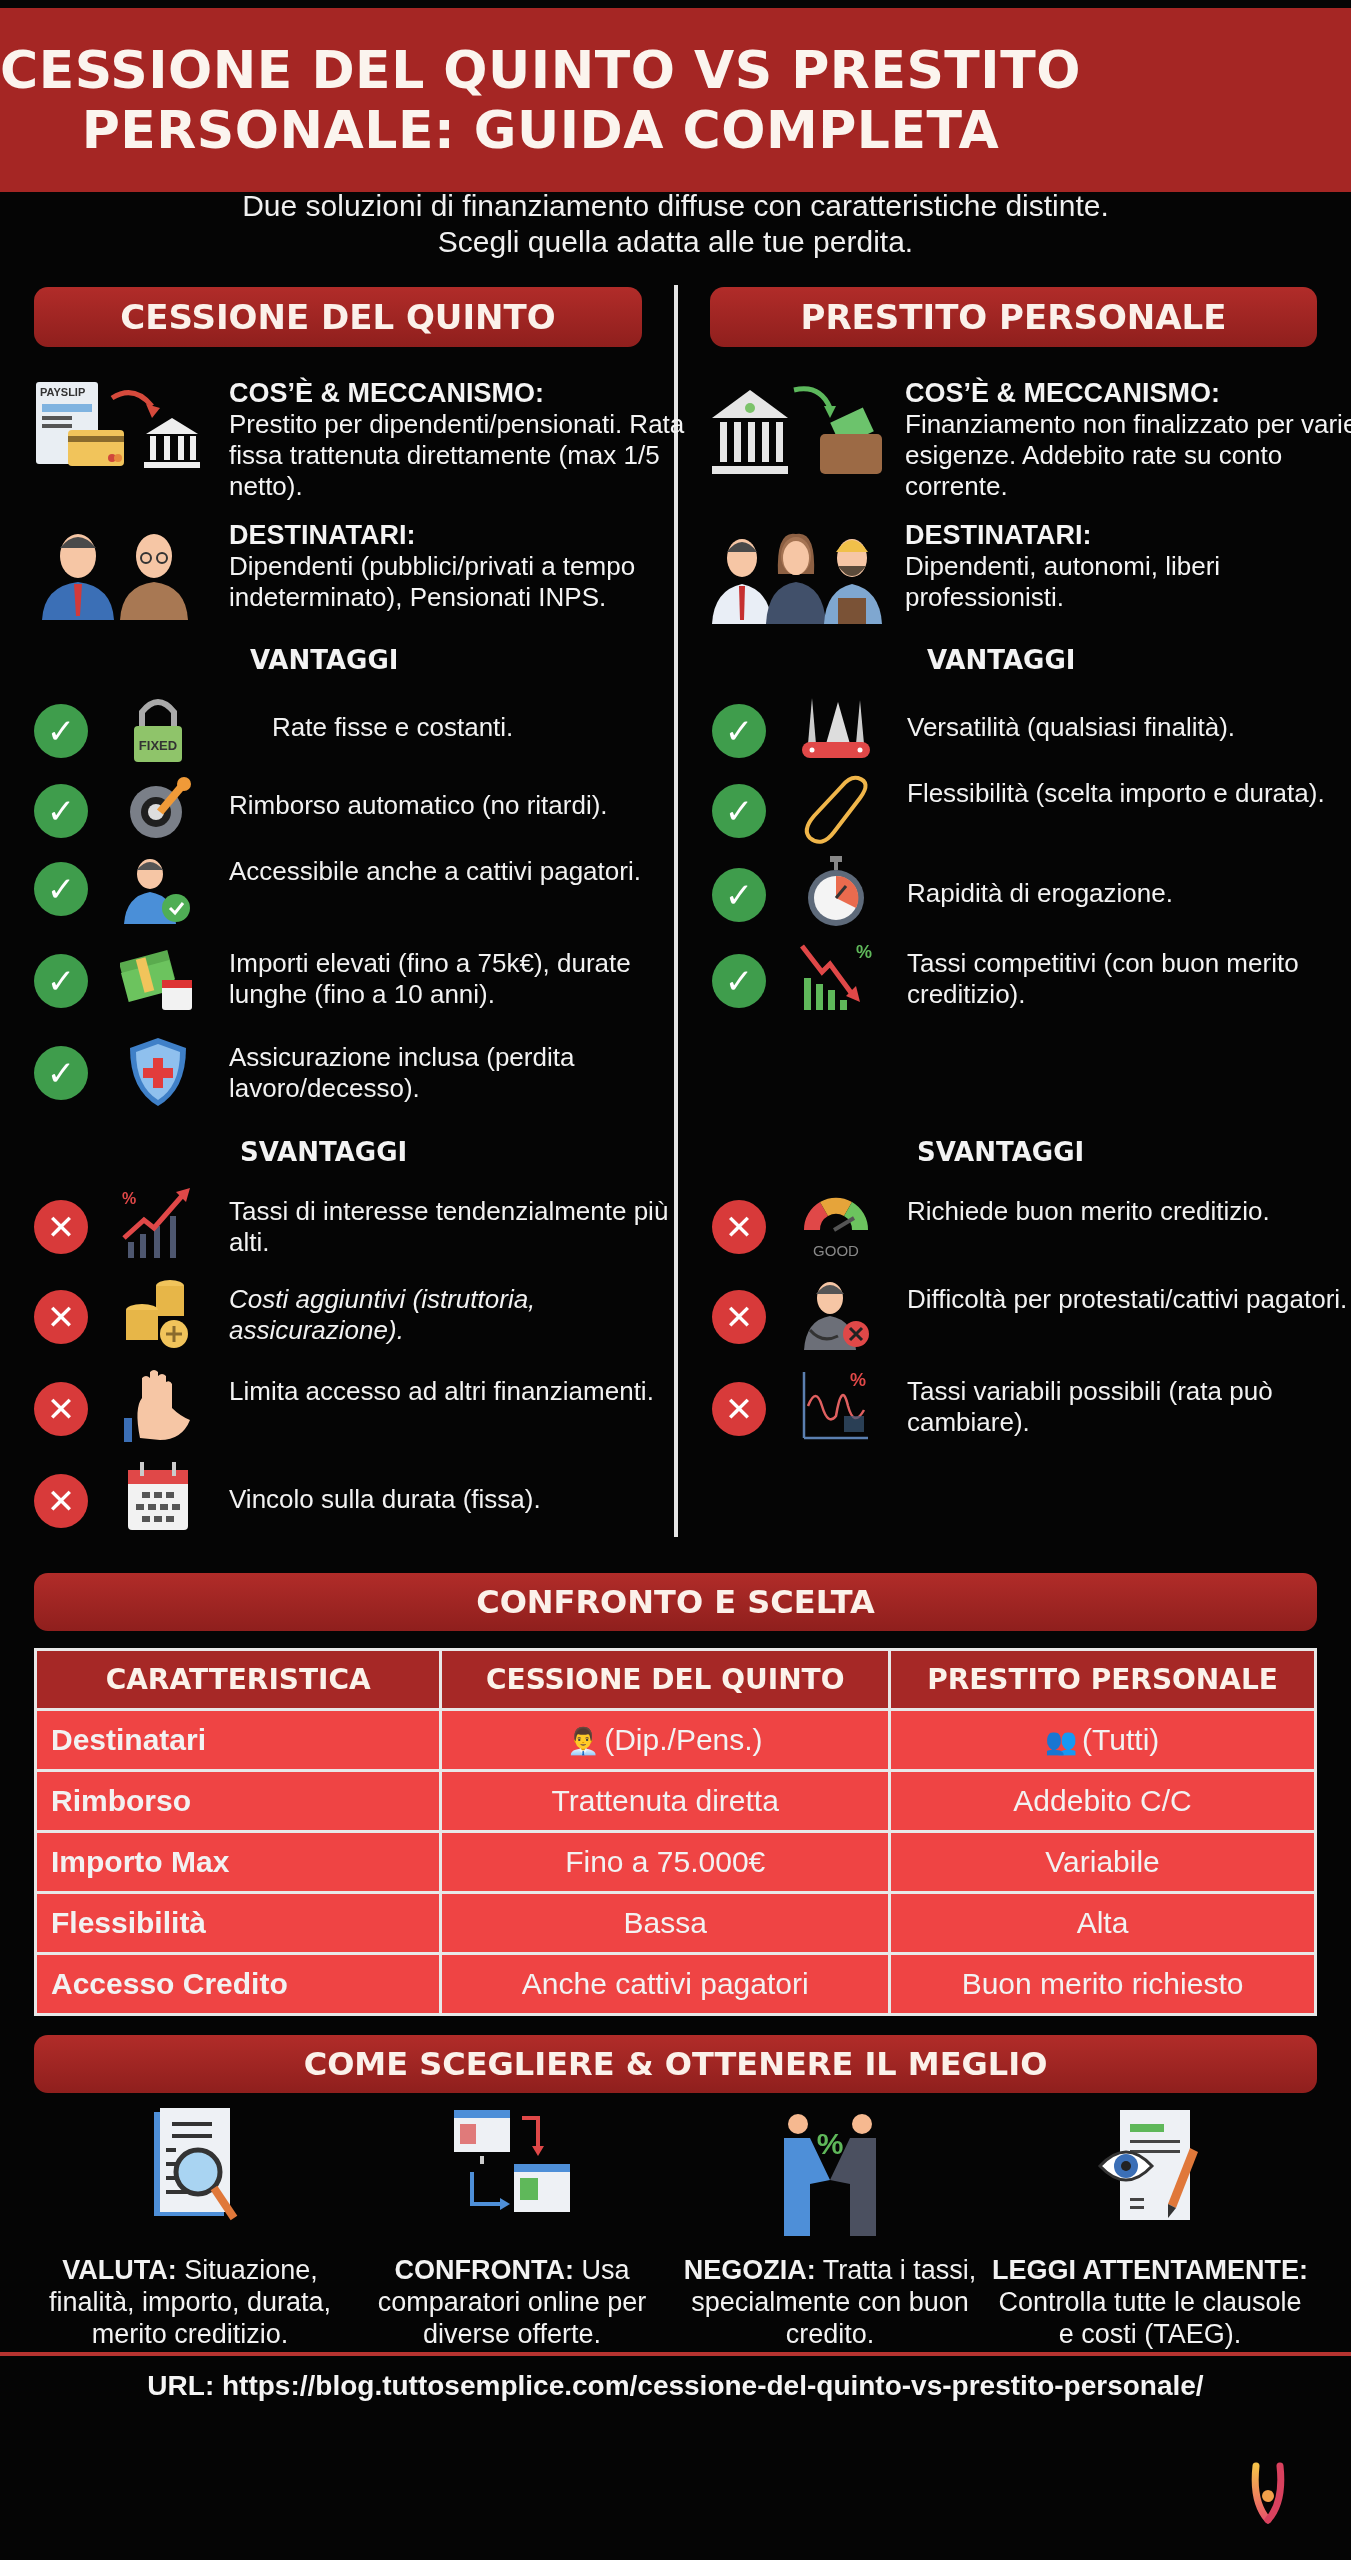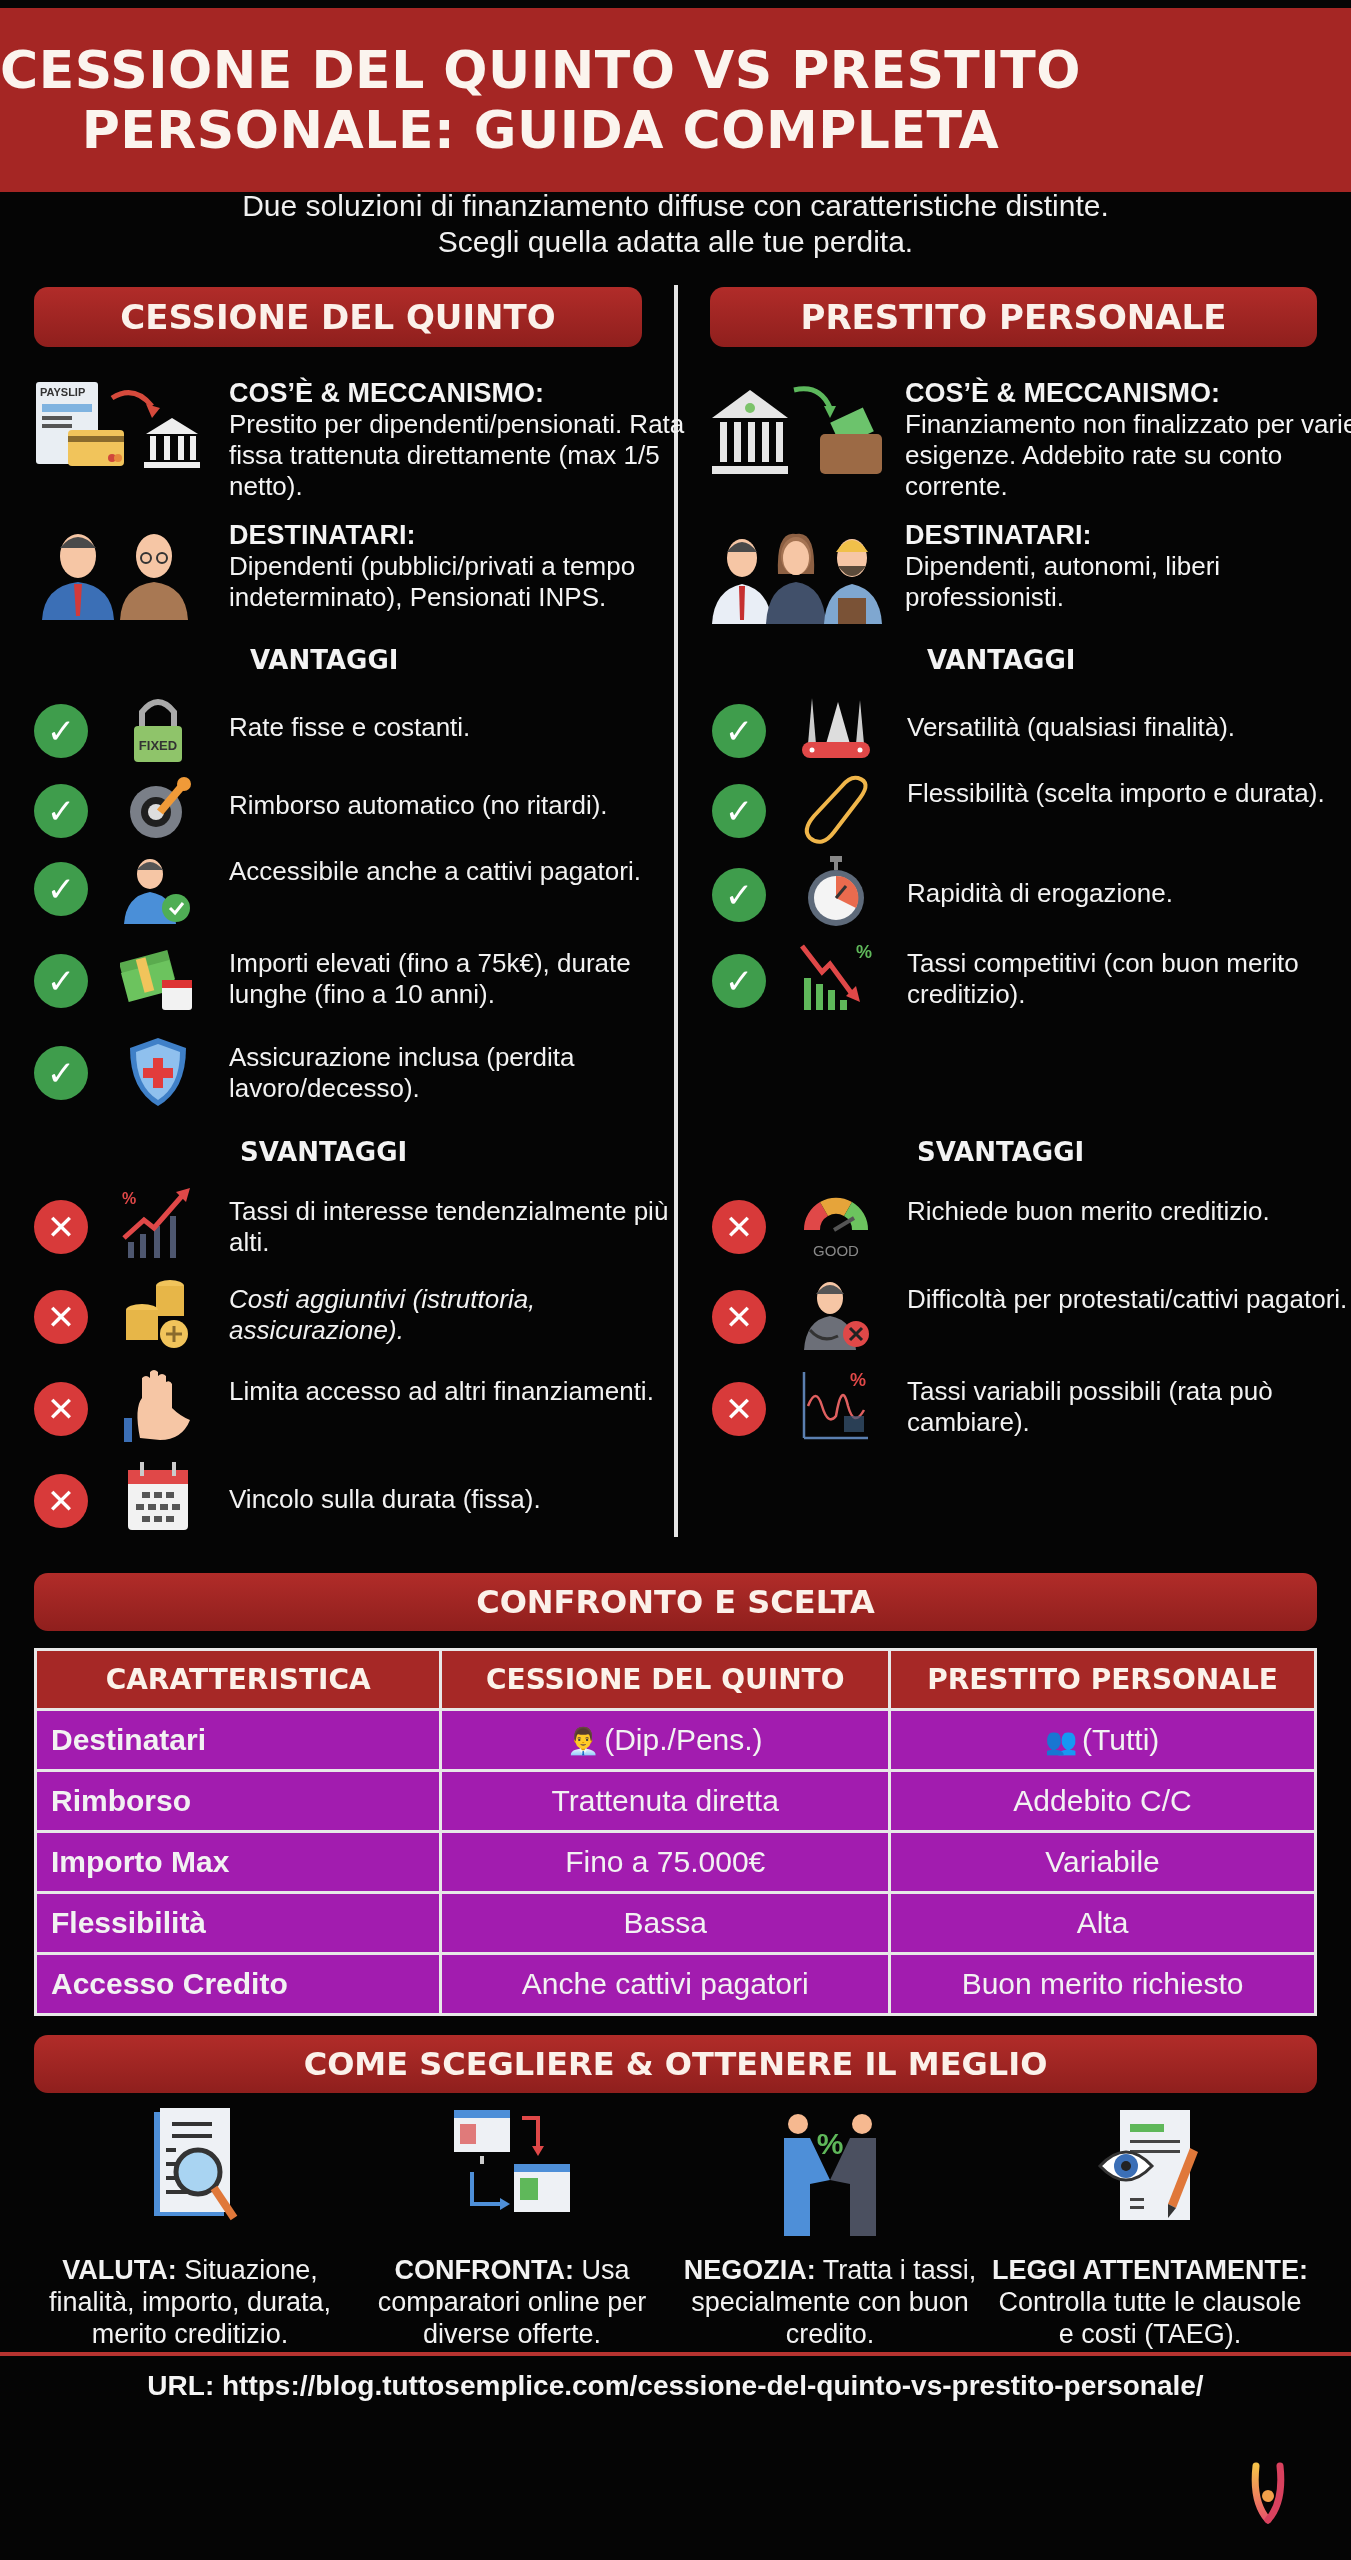--- a/index.html
+++ b/index.html
@@ -32,21 +32,21 @@
   .badge.ok { background: #3f9d4c; }
   .badge.ko { background: #d83a3a; }
   .item .pic { position: absolute; left: 86px; width: 76px; height: 76px; }
   .item .text { position: absolute; left: 195px; width: 460px; font-size: 26px; line-height: 31px; color: #f2f2f2; }
 
   .section-bar { left: 34px; width: 1283px; font-size: 32px; height: 58px; }
 
   table.cmp { position: absolute; left: 34px; top: 1648px; width: 1283px; border-collapse: collapse; }
   table.cmp th, table.cmp td { border: 3px solid #e8e8e8; height: 61px; font-size: 30px; }
   table.cmp th { background: #a62826; color: #fbf2ea; font-family: "DejaVu Sans", sans-serif; font-weight: 700; font-size: 28px; text-align: center; height: 60px; }
-  table.cmp td { background: #a21caf; color: #f2f2f2; text-align: center; }
+  table.cmp td { background: #ef4444; color: #f2f2f2; text-align: center; }
   table.cmp td.rowhead { text-align: left; padding-left: 14px; font-weight: 700; }
   .emoji { display: inline-block; font-size: 26px; margin-right: 4px; }
 
   .tip { position: absolute; top: 2108px; width: 320px; text-align: center; }
   .tip .tip-pic { width: 140px; height: 130px; margin: 0 auto 12px; }
   .tip .tip-text { font-size: 27px; line-height: 32px; color: #f2f2f2; }
   .tip .tip-text b { font-weight: 700; }
 
   .red-rule { position: absolute; left: 0; top: 2352px; width: 1351px; height: 4px; background: #b63330; }
   .url { position: absolute; left: 0; top: 2370px; width: 1351px; text-align: center; font-size: 28px; font-weight: 700; color: #f4f4f4; }
@@ -159,21 +159,21 @@
 <div class="sec-head" style="left:250px; top:645px;">VANTAGGI</div>
 <div class="sec-head" style="left:927px; top:645px;">VANTAGGI</div>
 
 <div class="item" style="left:34px; top:690px; width:640px;">
   <div class="badge ok" style="top:14px;">✓</div>
   <svg class="pic" style="top:2px;" viewBox="0 0 76 76">
     <path d="M22 34 V20 Q38 0 54 20 V34" stroke="#aaa" stroke-width="6" fill="none"></path>
     <rect x="14" y="34" width="48" height="36" rx="4" fill="#8fc46a"></rect>
     <text x="38" y="58" text-anchor="middle" font-size="13" font-weight="700" fill="#333" font-family="Liberation Sans, sans-serif">FIXED</text>
   </svg>
-  <div class="text" style="top:22px;">Rate fisse e costanti.</div>
+  <div class="text" style="top:22px;margin-left:43px;">Rate fisse e costanti.</div>
 </div>
 <div class="item" style="left:34px; top:772px; width:640px;">
   <div class="badge ok" style="top:12px;">✓</div>
   <svg class="pic" style="top:0px;" viewBox="0 0 76 76">
     <circle cx="36" cy="40" r="26" fill="#7a7f88"></circle>
       <circle cx="36" cy="40" r="15" fill="#1f1f1f"></circle>
       <circle cx="36" cy="40" r="8" fill="#ddd"></circle>
     <path d="M40 40 L62 14" stroke="#f09a38" stroke-width="8"></path>
       <circle cx="64" cy="12" r="7" fill="#f09a38"></circle>
   </svg>

